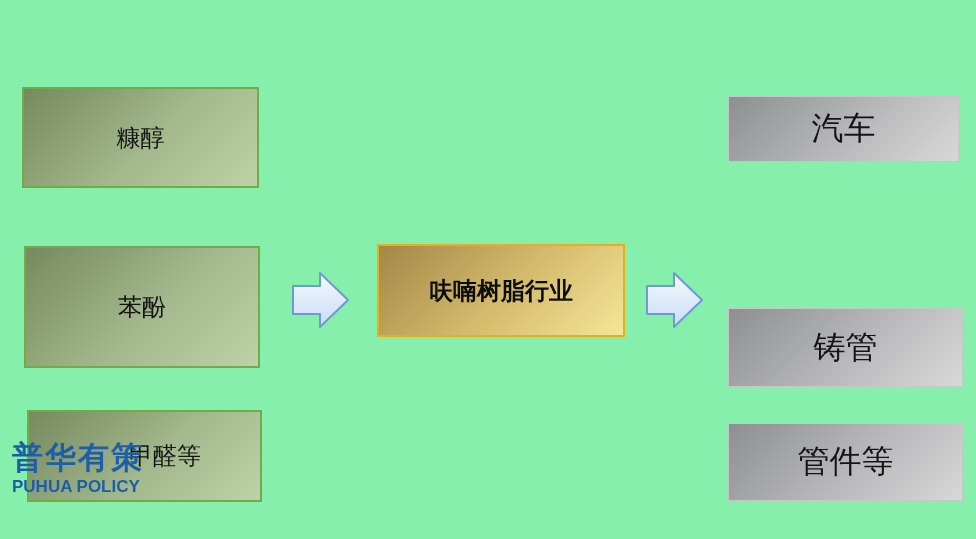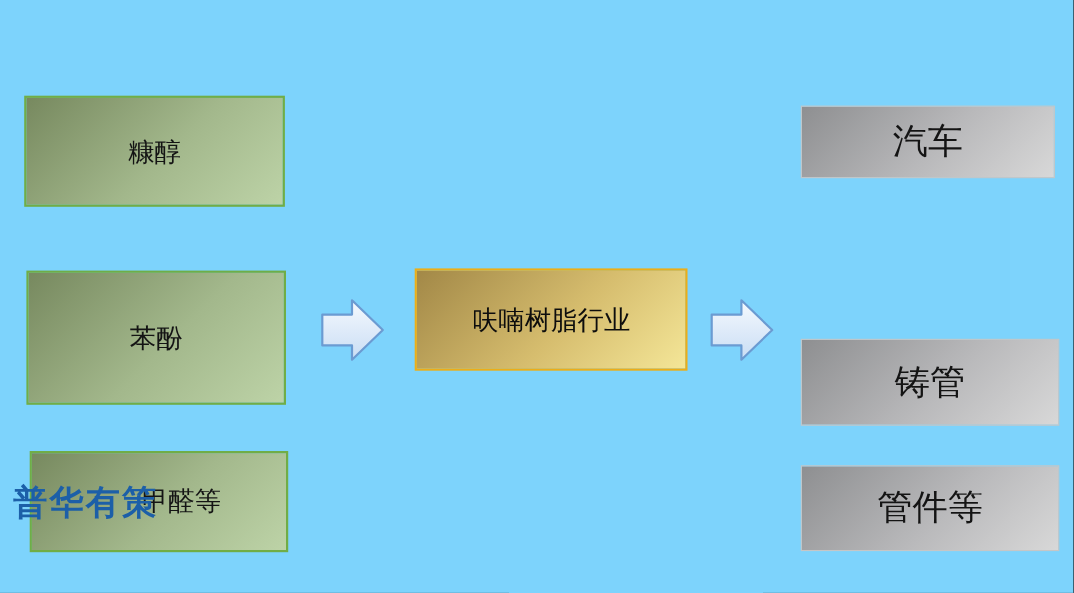--- a/index.html
+++ b/index.html
@@ -1,30 +1,30 @@
 <!DOCTYPE html>
 <html><head>
 <meta charset="utf-8">
 <style>
   html,body{margin:0;padding:0;background:#000;}
   .canvas{
-    position:relative;width:976px;height:539px;background:#7dd3fc;
+    position:relative;width:976px;height:539px;background:#86efac;
     overflow:hidden;font-family:"DejaVu Sans","Liberation Sans",sans-serif;
   }
   .box{
     position:absolute;display:flex;align-items:center;justify-content:center;
     text-align:center;color:#141414;box-sizing:border-box;
   }
   .input-box{
     background:linear-gradient(135deg,#77895f 0%,#a3b88c 55%,#bdd3a7 100%);
     border:2px solid #70ad47;font-size:24px;
   }
   .center-box{
     background:linear-gradient(135deg,#a28847 0%,#d6bd6e 55%,#f4e698 100%);
-    border:2px solid #ecae18;font-size:24px;font-weight:normal;color:#0d0d0d;
+    border:2px solid #ecae18;font-size:24px;font-weight:bold;color:#0d0d0d;
   }
   .output-box{
     background:linear-gradient(135deg,#8e8f91 0%,#b9b9bb 55%,#d8d8d8 100%);
     border:1px solid #c6c6c6;font-size:32px;
   }
   .arrow{position:absolute;width:60px;height:60px;}
   .logo{position:absolute;left:12px;top:442px;line-height:1;}
   .logo-cn{
     color:#1c5fa8;font-size:31px;font-weight:bold;letter-spacing:2px;
     font-family:"DejaVu Sans","Liberation Sans",sans-serif;
@@ -82,15 +82,16 @@
   </div>
   <div class="box output-box" style="left:728px;top:308px;width:235px;height:79px;text-align:center;">
     <span>铸管</span>
   </div>
   <div class="box output-box" style="left:728px;top:423px;width:235px;height:78px;">
     <span>管件等</span>
   </div>
 
   <div class="logo">
     <div class="logo-cn">普华有策</div>
+    <div class="logo-en">PUHUA POLICY</div>
   </div>
 
 </div>
 
 </body></html>

